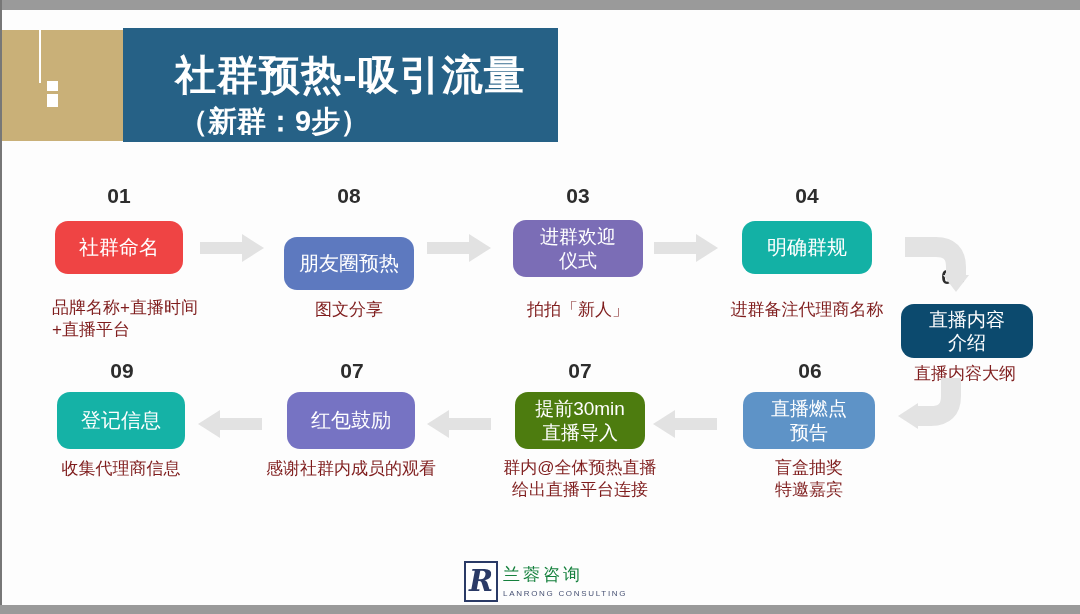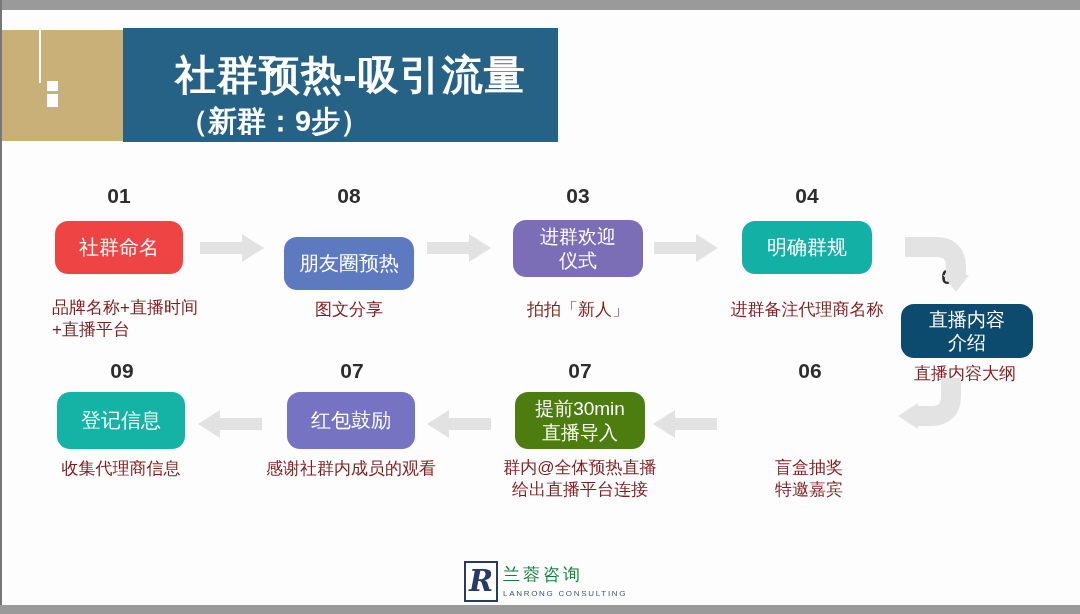--- a/index.html
+++ b/index.html
@@ -99,20 +99,22 @@
   <div class="num n8">07</div>
   <div class="num n9">09</div>
 
   <div class="box b1" style="background: #ef4444;">社群命名</div>
   <div class="box b2" style="background: rgb(93, 121, 191);">朋友圈预热</div>
   <div class="box b3" style="background: rgb(123, 109, 182);">进群欢迎
 仪式</div>
   <div class="box b4" style="background: rgb(19, 177, 165);">明确群规</div>
   <div class="box b5" style="background: #0c4a6e;">直播内容
 介绍</div>
+  <div class="box b6" style="background: rgb(94, 147, 199);">直播燃点
+预告</div>
   <div class="box b7" style="background: #4d7c0f;">提前30min
 直播导入</div>
   <div class="box b8" style="background: rgb(118, 115, 195);">红包鼓励</div>
   <div class="box b9" style="background: rgb(21, 178, 166);">登记信息</div>
 
   <div class="caption c1">品牌名称+直播时间
 +直播平台</div>
   <div class="caption c2">图文分享</div>
   <div class="caption c3">拍拍「新人」</div>
   <div class="caption c4">进群备注代理商名称</div>

